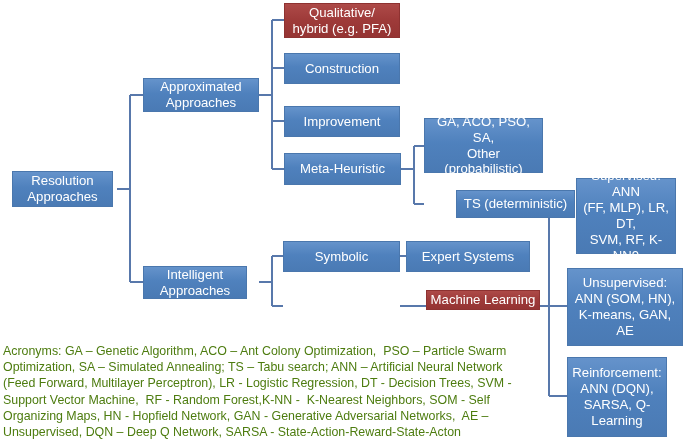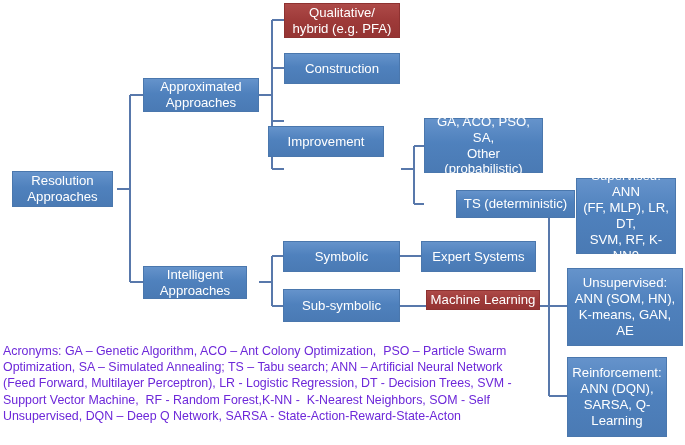--- a/index.html
+++ b/index.html
@@ -42,39 +42,39 @@
   .node-red {
     background: linear-gradient(180deg, #ad4a48 0%, #9e3a39 50%, #953433 100%);
     border: 1px solid #8e3231;
     text-align: center;
   }
   
   .n-resolution    { left: 12px;   top: 171px; width: 101px; height: 36px; }
   .n-approximated  { left: 143px; top: 78px;  width: 116px; height: 34px; }
   .n-qualitative   { left: 284px; top: 3px;   width: 116px; height: 35px; }
   .n-construction  { left: 284px; top: 53px;  width: 116px; height: 31px; }
-  .n-improvement   { left: 268px; top: 106px; width: 116px; height: 31px; margin-top: 20px; }
+  .n-improvement   { left: 284px; top: 106px; width: 116px; height: 31px; }
   .n-meta          { left: 284px; top: 153px; width: 117px; height: 32px; }
   .n-ga            { left: 424px; top: 118px; width: 119px; height: 55px; }
   .n-ts            { left: 424px; top: 190px; width: 119px; height: 28px; margin-left: 32px; }
   .n-intelligent   { left: 143px; top: 266px; width: 104px; height: 33px; }
   .n-symbolic      { left: 283px; top: 241px; width: 117px; height: 31px; }
-  .n-expert        { left: 421px; top: 241px; width: 115px; height: 31px; }
+  .n-expert        { left: 406px; top: 241px; width: 124px; height: 31px; }
   .n-subsymbolic   { left: 283px; top: 289px; width: 117px; height: 33px; }
   .n-ml            { left: 426px; top: 290px; width: 114px; height: 20px; }
   .n-supervised    { left: 576px; top: 178px; width: 100px; height: 76px; }
   .n-unsupervised  { left: 567px; top: 268px; width: 116px; height: 78px; }
   .n-reinforcement { left: 567px; top: 357px; width: 100px; height: 80px; }
 
   #legend {
     position: absolute;
     left: 3px;
     top: 343px;
     z-index: 2;
-    color: #6d28d9;
+    color: #4d7c0f;
     font-size: 12.4px;
   }
   .legend-line {
     white-space: pre;
     line-height: 16.2px;
   }
 </style>
 </head>
 <body>
 
@@ -98,35 +98,35 @@
   <div class="node node-blue n-approximated">Approximated
 Approaches</div>
 
   <div class="node node-red n-qualitative">Qualitative/
 hybrid (e.g. PFA)</div>
 
   <div class="node node-blue n-construction">Construction</div>
 
   <div class="node node-blue n-improvement">Improvement</div>
 
+  <div class="node node-blue n-meta">Meta-Heuristic</div>
 
   <div class="node node-blue n-ga">GA, ACO, PSO, SA,
 Other
 (probabilistic)</div>
 
   <div class="node node-blue n-ts">TS (deterministic)</div>
 
   <div class="node node-blue n-intelligent">Intelligent
 Approaches</div>
 
   <div class="node node-blue n-symbolic">Symbolic</div>
 
   <div class="node node-blue n-expert">Expert Systems</div>
 
-  <div class="node node-blue n-subsymbolic">Sub-symbolic</div>
 
   <div class="node node-red n-ml">Machine Learning</div>
 
   <div class="node node-blue n-supervised">Supervised: ANN
 (FF, MLP), LR, DT,
 SVM, RF, K-NN9</div>
 
   <div class="node node-blue n-unsupervised">Unsupervised:
 ANN (SOM, HN),
 K-means, GAN,
@@ -135,16 +135,17 @@
   <div class="node node-blue n-reinforcement">Reinforcement:
 ANN (DQN),
 SARSA, Q-
 Learning</div>
 
   <div id="legend">
     <div class="legend-line">Acronyms: GA – Genetic Algorithm, ACO – Ant Colony Optimization,  PSO – Particle Swarm</div>
     <div class="legend-line">Optimization, SA – Simulated Annealing; TS – Tabu search; ANN – Artificial Neural Network</div>
     <div class="legend-line">(Feed Forward, Multilayer Perceptron), LR - Logistic Regression, DT - Decision Trees, SVM -</div>
     <div class="legend-line">Support Vector Machine,  RF - Random Forest,K-NN -  K-Nearest Neighbors, SOM - Self</div>
+    <div class="legend-line">Organizing Maps, HN - Hopfield Network, GAN - Generative Adversarial Networks,  AE –</div>
     <div class="legend-line">Unsupervised, DQN – Deep Q Network, SARSA - State-Action-Reward-State-Acton</div>
   </div>
 
 </div>
 
 </body></html>

